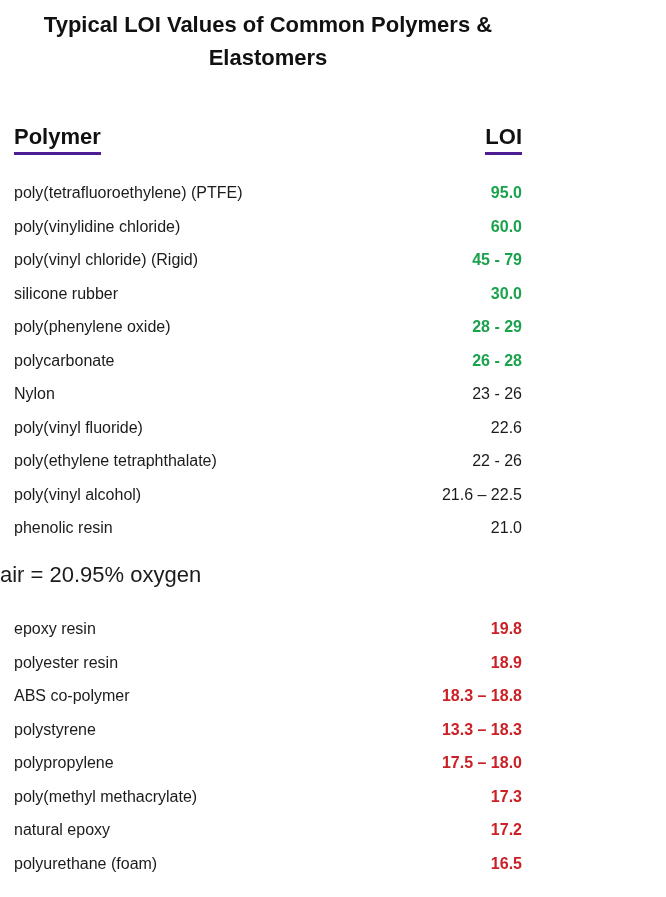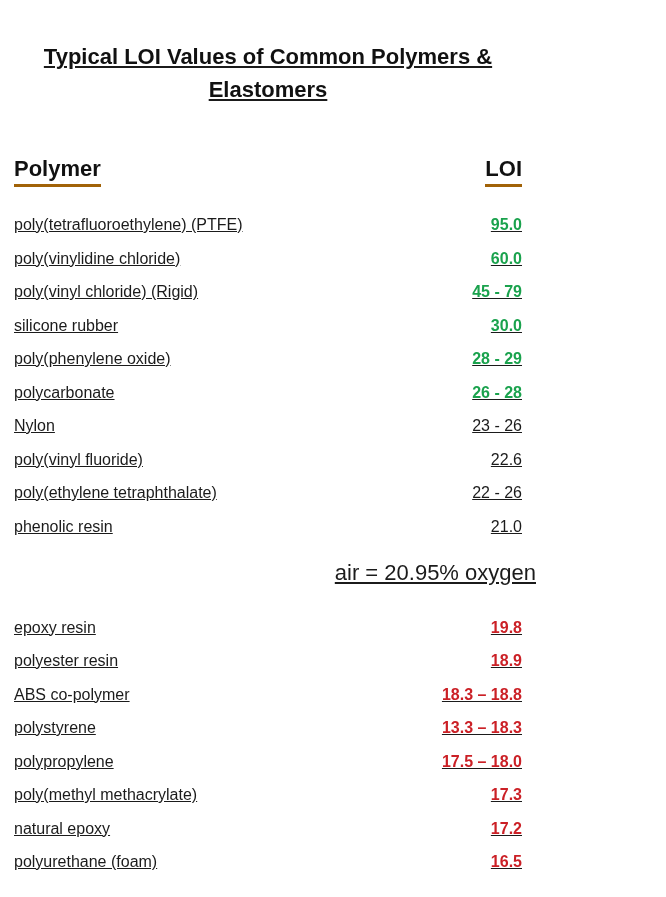--- a/index.html
+++ b/index.html
@@ -11,61 +11,60 @@
     width: 666px;
     height: 897px;
     font-family: "Liberation Sans", sans-serif;
     color: #1b1b1b;
     overflow: hidden;
   }
   .page {
     box-sizing: border-box;
     width: 536px;
     height: 897px;
-    padding-top: 40px;
-    text-decoration: underline;
+    padding-top: 8px;
   }
   .title {
     text-align: center;
     font-size: 22px;
     font-weight: bold;
     line-height: 33px;
     color: #111111;
   }
   .header-row {
     display: flex;
     padding: 0 14px;
     margin-top: 50px;
     font-size: 22px;
     font-weight: bold;
     color: #111111;
   }
   .header-row .name-col { width: 509px; }
   .hdr-underline {
     display: inline-block;
-    border-bottom: 3px solid #a16207;
+    border-bottom: 3px solid #4c1d95;
     padding-bottom: 2px;
   }
   .rows {
     padding: 0 14px;
     margin-top: 21px;
     font-size: 16px;
   }
   .row {
     display: flex;
     line-height: 33.5px;
     white-space: nowrap;
   }
   .row .name { width: 509px; color: var(--black, #1b1b1b); }
   .row .value {}
   .tone-green { color: var(--green, #1AA24D); font-weight: bold; }
   .tone-black { color: var(--black, #1b1b1b); font-weight: normal; }
   .tone-red   { color: var(--red, #CB2026); font-weight: bold; }
   .air-note {
-    text-align: right;
+    text-align: left;
     font-size: 22px;
     line-height: 33.5px;
     margin: 13px 0 14px 0;
     color: #1b1b1b;
   }
 </style>
 </head>
 <body>
 
 <div class="page">
@@ -115,20 +114,24 @@
       </div>
       <div class="row">
         <div class="name">poly(vinyl fluoride)</div>
         <div class="value tone-black">22.6</div>
       </div>
       <div class="row">
         <div class="name">poly(ethylene tetraphthalate)</div>
         <div class="value tone-black">22 - 26</div>
       </div>
       <div class="row">
+        <div class="name">poly(vinyl alcohol)</div>
+        <div class="value tone-black">21.6 – 22.5</div>
+      </div>
+      <div class="row">
         <div class="name">phenolic resin</div>
         <div class="value tone-black">21.0</div>
       </div>
     </div>
 
   <div class="air-note">air = 20.95% oxygen</div>
 
   <div class="rows" id="rows-bottom">
       <div class="row">
         <div class="name">epoxy resin</div>

